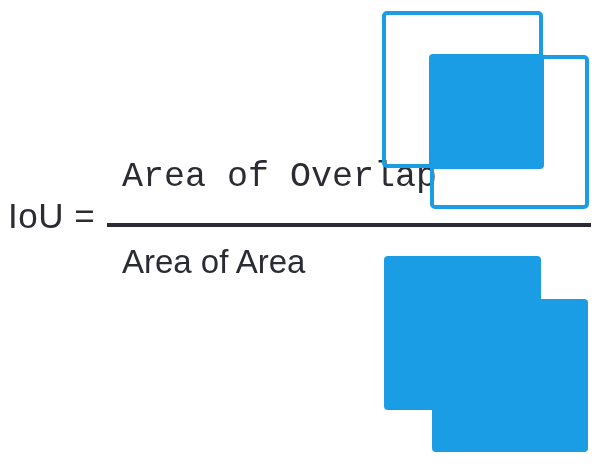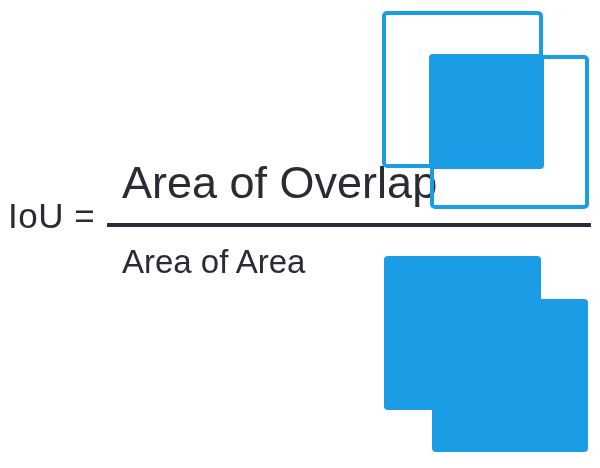--- a/index.html
+++ b/index.html
@@ -30,22 +30,22 @@
     font-weight: 400;
     letter-spacing: 0.5px;
     color: #2b2b33;
     white-space: nowrap;
     line-height: 1;
   }
   .fraction-numerator {
     position: absolute;
     left: 122px;
     top: 160px;
-    font-family: Liberation Sans, sans-serif;
-    font-size: 45px;
+    font-family: Liberation Mono, monospace;
+    font-size: 35px;
     font-weight: 400;
     color: #2b2b33;
     white-space: nowrap;
     line-height: 1;
   }
   .fraction-bar {
     position: absolute;
     left: 107px;
     top: 223px;
     width: 484px;

